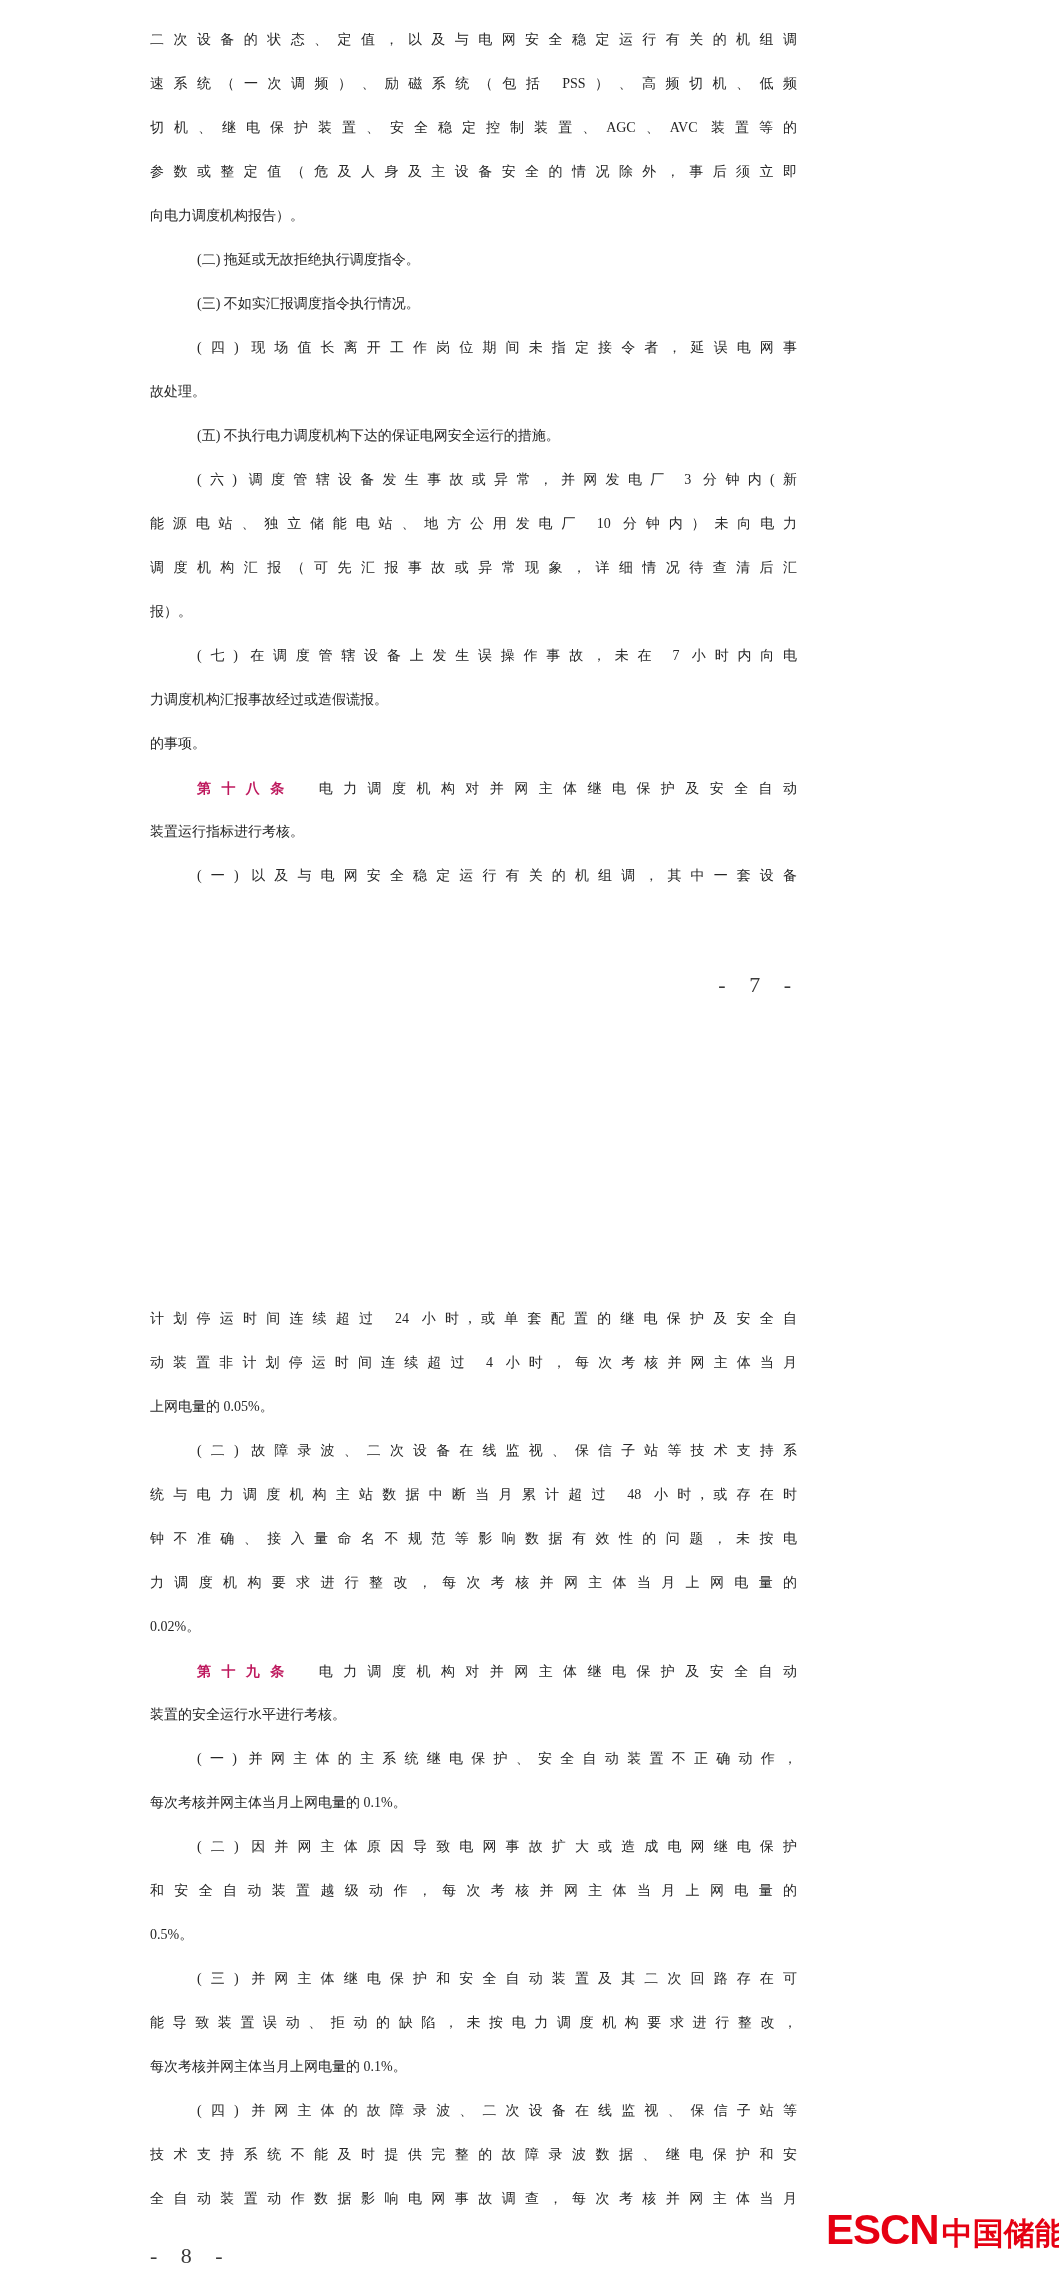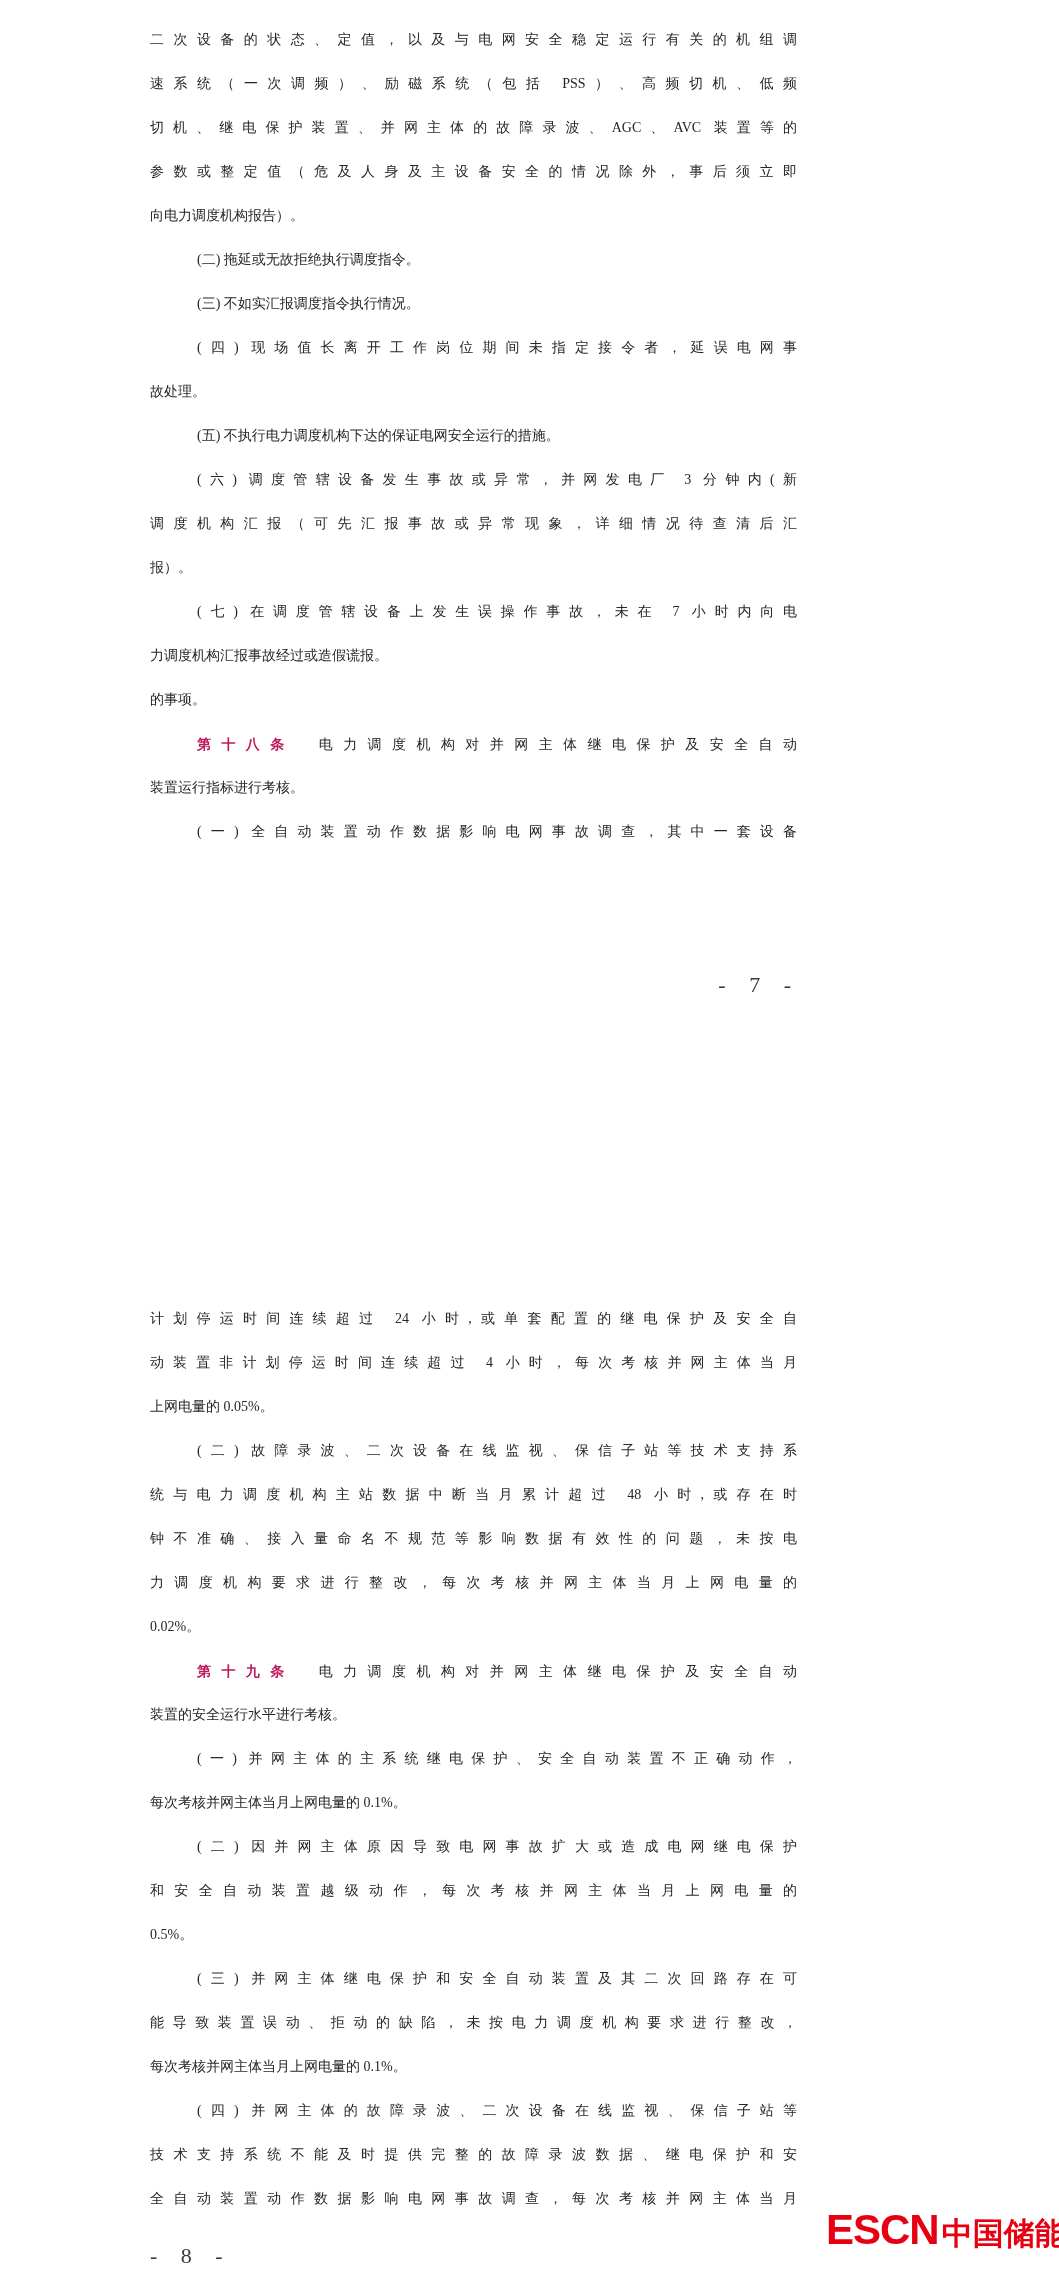--- a/index.html
+++ b/index.html
@@ -79,37 +79,38 @@
   }
 </style>
 </head>
 <body>
 
 <div class="canvas">
 
   <div class="page-body page-body-1">
       <div class="line justify"><span>二次设备的状态、定值，以及与电网安全稳定运行有关的机组调</span></div>
       <div class="line justify"><span>速系统（一次调频）、励磁系统（包括 PSS）、高频切机、低频</span></div>
-      <div class="line justify"><span>切机、继电保护装置、并网主体的故障录波、AGC、AVC 装置等的</span></div>
+      <div class="line justify"><span>切机、继电保护装置、安全稳定控制装置、AGC、AVC 装置等的</span></div>
       <div class="line justify"><span>参数或整定值（危及人身及主设备安全的情况除外，事后须立即</span></div>
       <div class="line"><span>向电力调度机构报告）。</span></div>
       <div class="line indent"><span>(二) 拖延或无故拒绝执行调度指令。</span></div>
       <div class="line indent"><span>(三) 不如实汇报调度指令执行情况。</span></div>
       <div class="line indent justify"><span>(四) 现场值长离开工作岗位期间未指定接令者，延误电网事</span></div>
       <div class="line"><span>故处理。</span></div>
       <div class="line indent"><span>(五) 不执行电力调度机构下达的保证电网安全运行的措施。</span></div>
       <div class="line indent justify"><span>(六) 调度管辖设备发生事故或异常，并网发电厂 3 分钟内(新</span></div>
+      <div class="line justify"><span>能源电站、独立储能电站、地方公用发电厂 10 分钟内）未向电力</span></div>
       <div class="line justify"><span>调度机构汇报（可先汇报事故或异常现象，详细情况待查清后汇</span></div>
       <div class="line"><span>报）。</span></div>
       <div class="line indent justify"><span>(七) 在调度管辖设备上发生误操作事故，未在 7 小时内向电</span></div>
       <div class="line"><span>力调度机构汇报事故经过或造假谎报。</span></div>
       <div class="line"><span>的事项。</span></div>
       <div class="line indent justify"><b>第十八条</b><span>电力调度机构对并网主体继电保护及安全自动</span></div>
       <div class="line"><span>装置运行指标进行考核。</span></div>
-      <div class="line indent justify"><span>(一) 全自动装置动作数据影响电网事故调查，其中一套设备</span></div>
+      <div class="line indent justify"><span>(一) 以及与电网安全稳定运行有关的机组调，其中一套设备</span></div>
     </div>
 
   <div class="page-footer page-footer-1">- 7 -</div>
 
   <div class="page-body page-body-2">
       <div class="line justify"><span>计划停运时间连续超过 24 小时,或单套配置的继电保护及安全自</span></div>
       <div class="line justify"><span>动装置非计划停运时间连续超过 4 小时，每次考核并网主体当月</span></div>
       <div class="line"><span>上网电量的 0.05%。</span></div>
       <div class="line indent justify"><span>(二) 故障录波、二次设备在线监视、保信子站等技术支持系</span></div>
       <div class="line justify"><span>统与电力调度机构主站数据中断当月累计超过 48 小时,或存在时</span></div>

